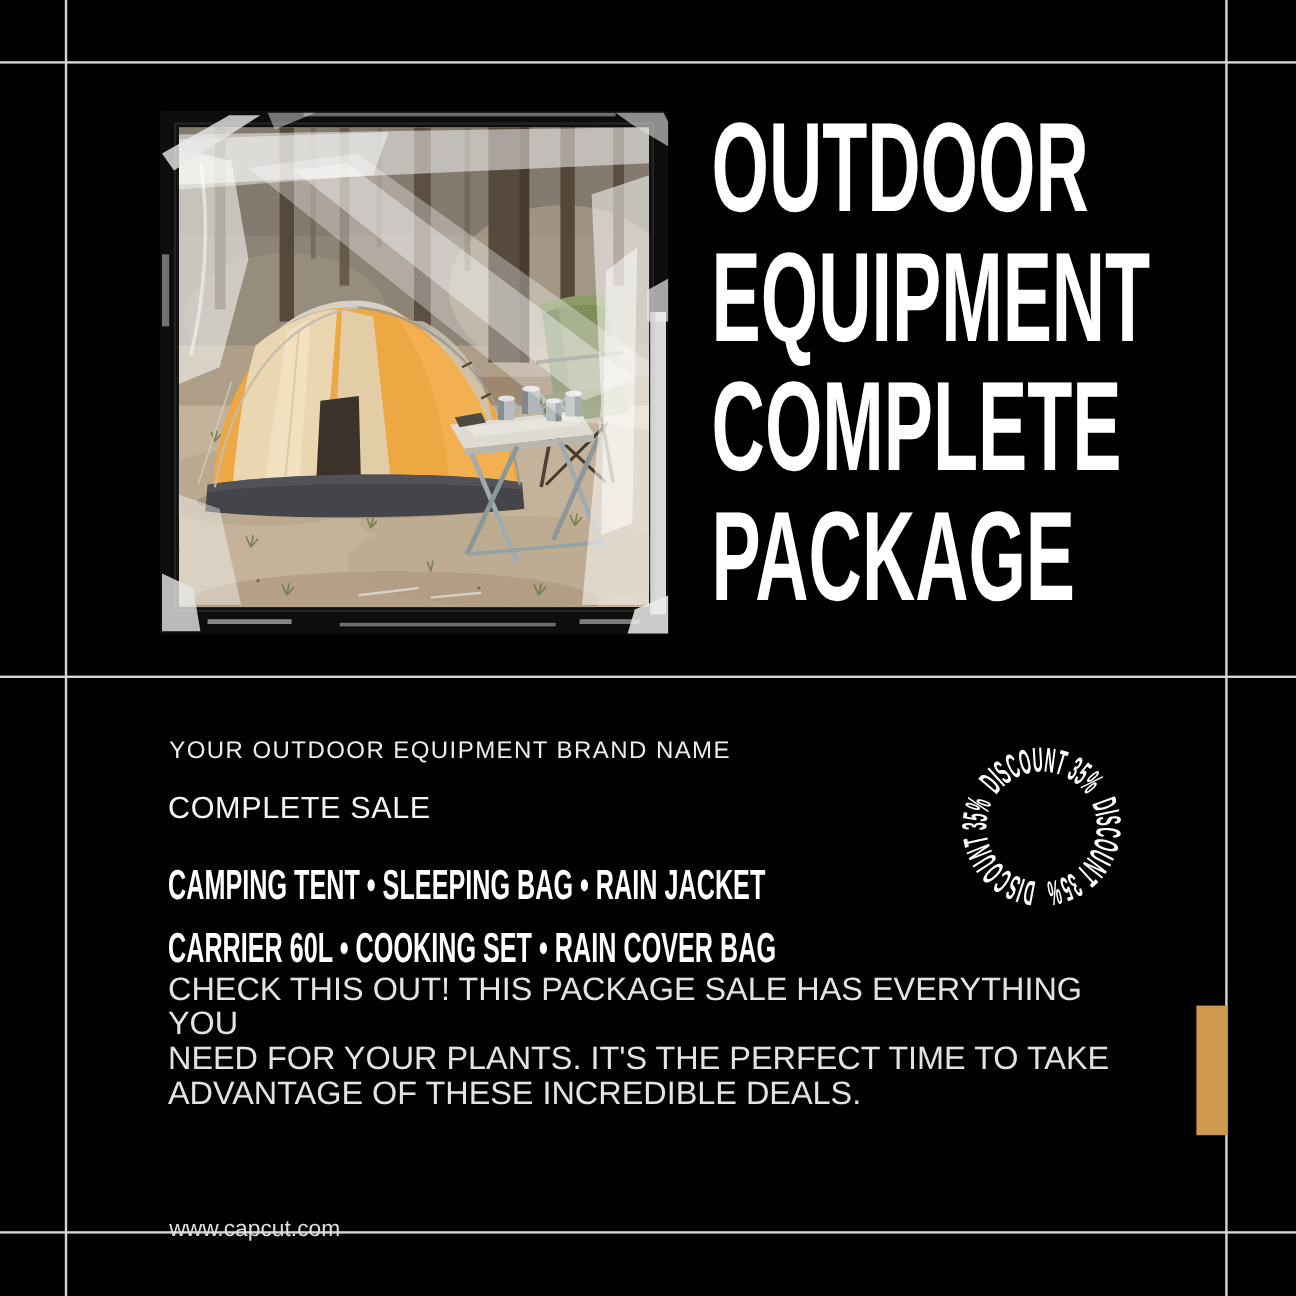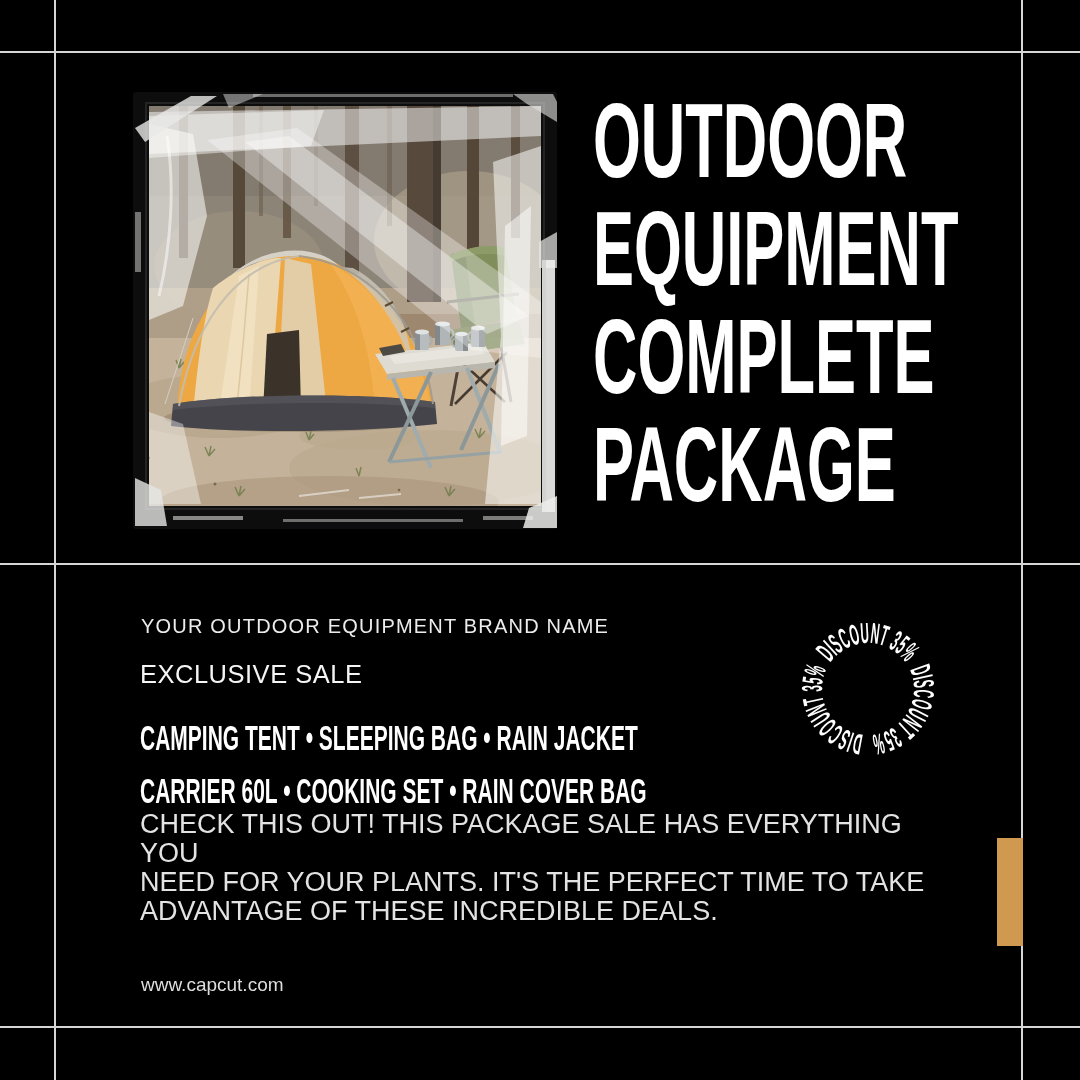--- a/index.html
+++ b/index.html
@@ -14,21 +14,21 @@
          transform:scaleX(0.58);transform-origin:left top;width:700px;letter-spacing:0;}
   #brand{position:absolute;left:141px;top:615px;color:#ececec;font-size:20px;
          letter-spacing:1.2px;white-space:nowrap;}
   #sale{position:absolute;left:140px;top:660px;color:#f5f5f5;font-size:25.5px;
         letter-spacing:0.5px;white-space:nowrap;}
   .itemline{position:absolute;left:140px;color:#fff;font-weight:bold;font-size:35px;
             line-height:38px;white-space:nowrap;transform:scaleX(0.6);transform-origin:left top;}
   #items1{top:719px;} #items2{top:772px;}
   #desc{position:absolute;left:140px;top:810px;color:#e3e3e3;font-size:27px;
         line-height:29px;white-space:pre-line;width:820px;}
-  #website{position:absolute;left:141px;top:974px;color:#dedede;font-size:19px;}
+  #website{position:absolute;left:141px;top:1014px;color:#dedede;font-size:19px;}
   #badge{position:absolute;left:788px;top:609px;}
   #accent-bar{position:absolute;left:997px;top:838px;width:26px;height:108px;background:#cf9950;}
 </style>
 </head>
 <body>
 
 <div id="canvas">
 
   <div class="gridline v" style="left:54px"></div>
   <div class="gridline v" style="left:1021px"></div>
@@ -193,21 +193,21 @@
   </svg>
 
   <div id="title">
     <div>OUTDOOR</div>
     <div>EQUIPMENT</div>
     <div>COMPLETE</div>
     <div>PACKAGE</div>
   </div>
 
   <div id="brand">YOUR OUTDOOR EQUIPMENT BRAND NAME</div>
-  <div id="sale">EXCLUSIVE SALE</div>
+  <div id="sale">COMPLETE SALE</div>
 
   <div id="items1" class="itemline">CAMPING TENT • SLEEPING BAG • RAIN JACKET</div>
   <div id="items2" class="itemline">CARRIER 60L • COOKING SET • RAIN COVER BAG</div>
 
   <svg id="badge" width="160" height="160" viewBox="0 0 160 160">
     <defs>
       <path id="badge-circle" d="M 80,34 A 46,46 0 1 1 79.99,34" transform="rotate(-55 80 80)"></path>
     </defs>
     <text font-size="29" font-weight="bold" fill="#ffffff" font-family="Liberation Sans, sans-serif">
       <textPath href="#badge-circle" startOffset="0" textLength="88" lengthAdjust="spacingAndGlyphs">DISCOUNT 35%</textPath>

